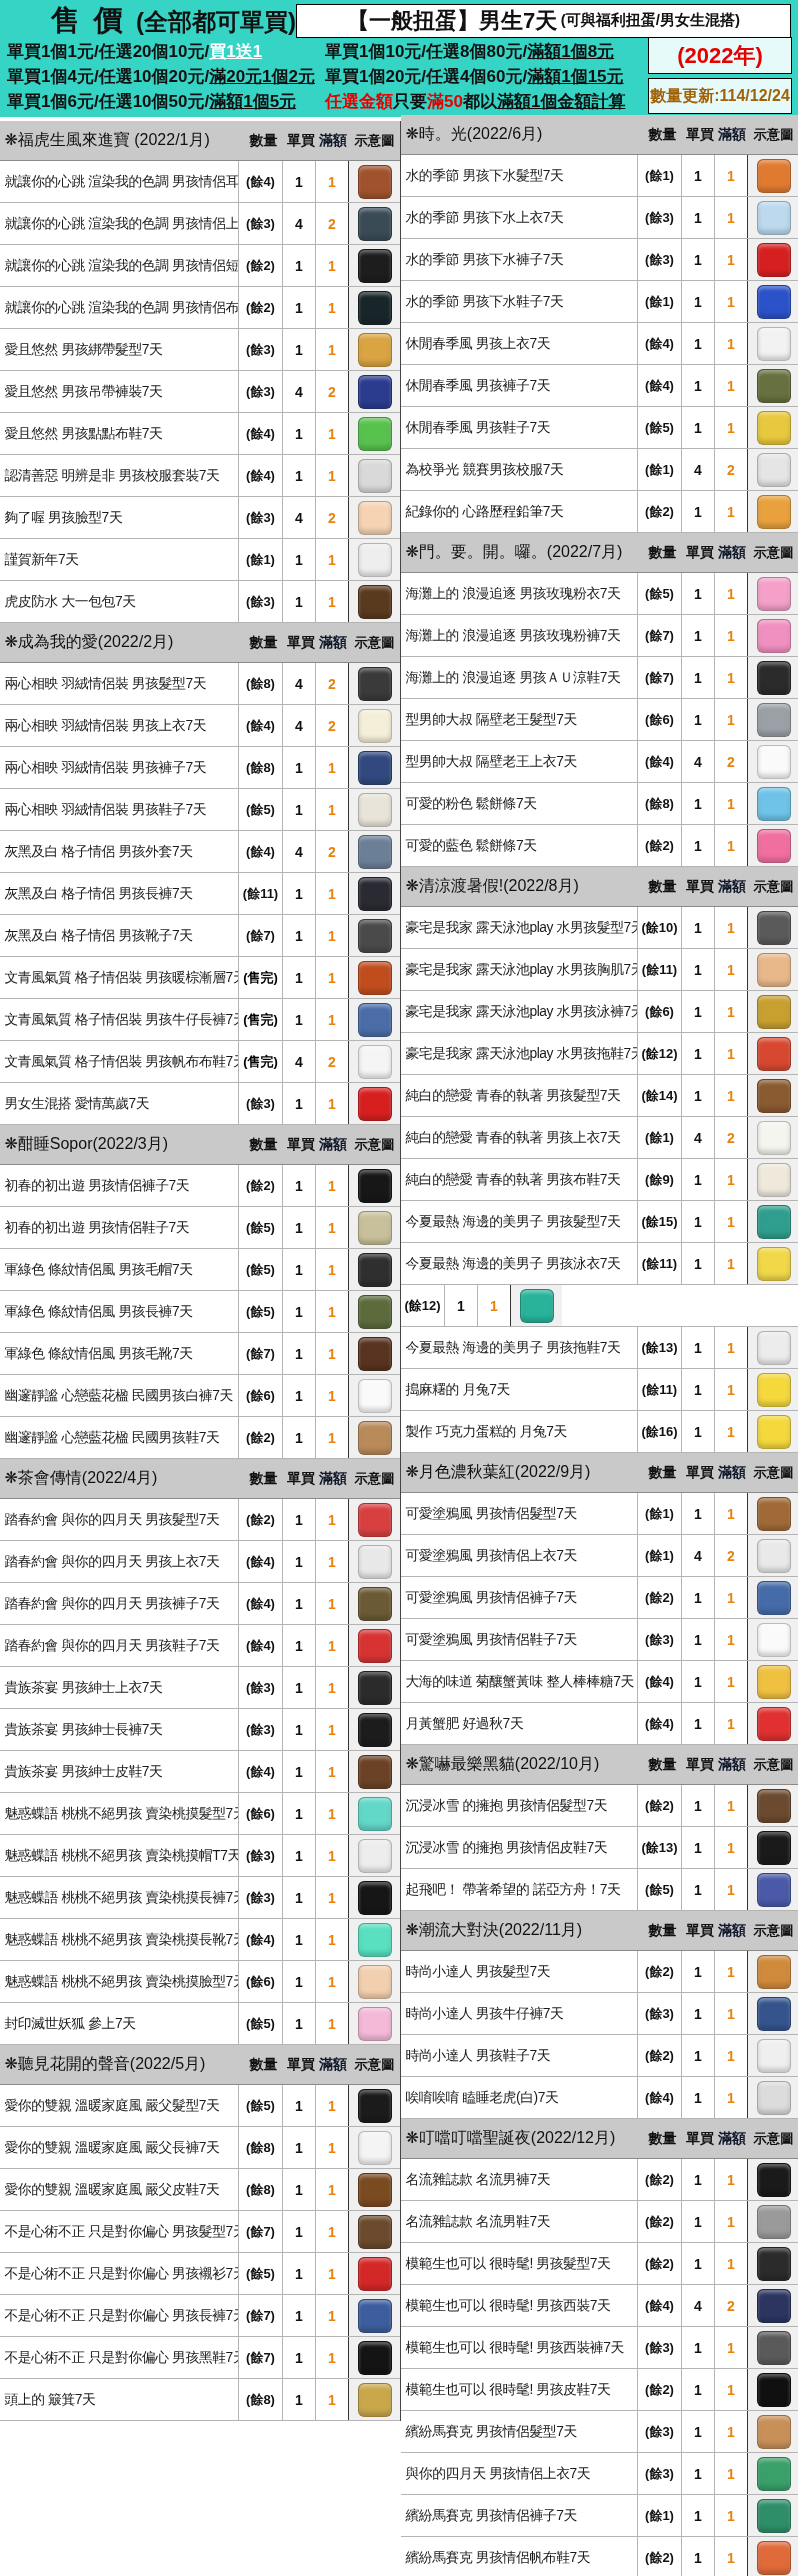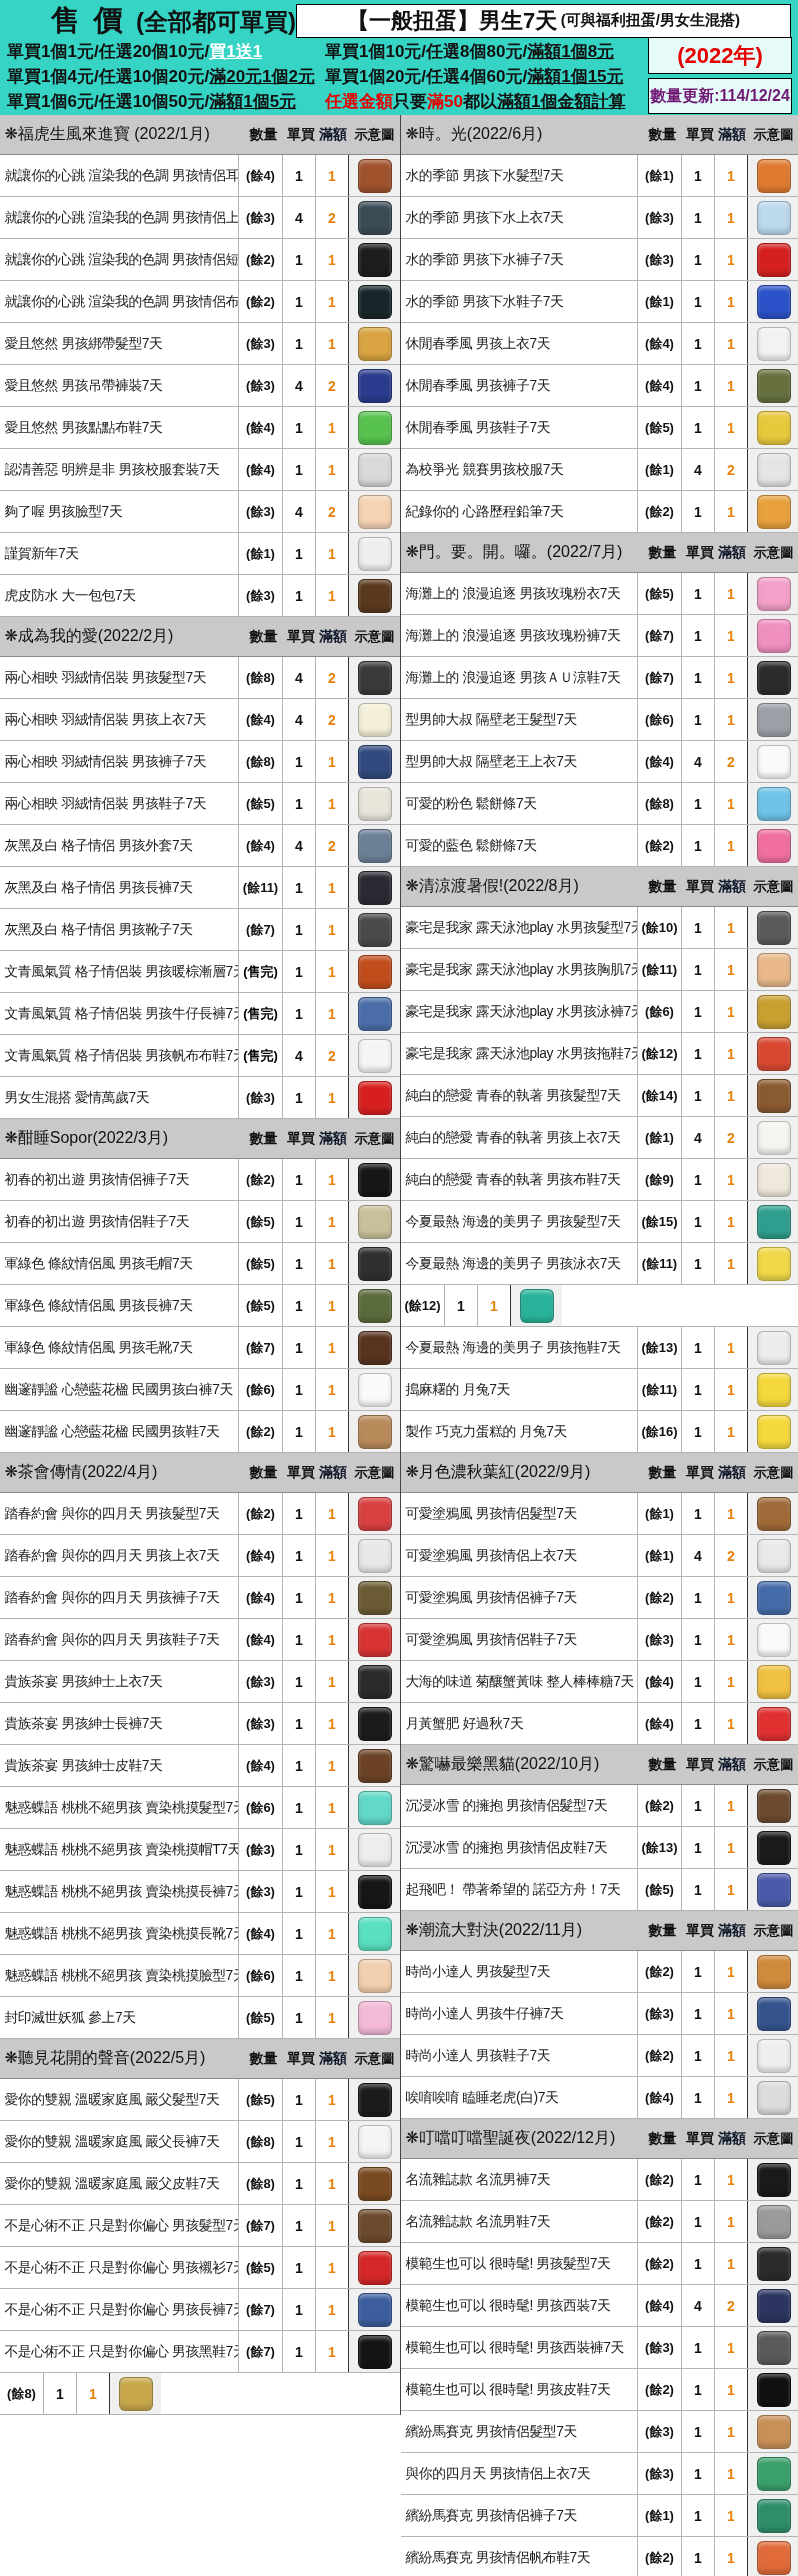--- a/index.html
+++ b/index.html
@@ -15,25 +15,25 @@
   .main-sub{font-size:15px;font-weight:bold;margin-left:3.5px;}
   .plines{position:absolute;top:39px;font-weight:bold;font-size:17px;line-height:25px;white-space:nowrap;}
   .pl-left{left:7px;}
   .pl-right{left:325px;}
   .u{text-decoration:underline;}
   .white{color:#ffffff;}
   .red{color:#e60000;}
   .info-box{position:absolute;left:648px;width:142px;background:#e6fafa;border:1.8px solid #000;
             display:flex;align-items:center;justify-content:center;white-space:nowrap;}
   .year-box{top:37px;height:35px;font-size:22px;font-weight:bold;color:#e60000;}
-  .upd-box{top:78px;height:34px;font-size:16px;font-weight:bold;color:#701a75;}
+  .upd-box{top:78px;height:34px;font-size:16px;font-weight:bold;color:#a16207;}
   
   .tables{position:absolute;top:115px;left:0;width:799px;display:flex;align-items:flex-start;}
   .col{box-sizing:border-box;}
-  #col-left{width:401px;border-right:1.8px solid #444;}
+  #col-left{width:401px;border-right:1.8px solid #444;margin-top:6px;}
   #col-right{width:398px;}
   .sec-header{height:39px;background:#c9c9c9;display:flex;align-items:center;border-bottom:0.9px solid #8a8a8a;}
   .sec-title{flex:1;padding-left:4.4px;font-size:16px;color:#111;white-space:nowrap;overflow:hidden;}
   .hl{display:flex;align-items:center;justify-content:center;font-size:14px;font-weight:bold;flex:none;}
   .hl-qty{width:43px;}
   .hl-buy{width:32px;}
   .hl-full{width:32px;color:#0f172a;}
   .hl-img{width:51px;font-size:13.3px;}
   .row{height:41px;display:flex;align-items:stretch;border-bottom:0.9px solid #b4b4b4;background:#fff;}
   .cell{display:flex;align-items:center;justify-content:center;flex:none;border-right:0.9px solid #b4b4b4;}
@@ -553,20 +553,21 @@
       <div class="row">
         <div class="cell name">不是心術不正 只是對你偏心 男孩黑鞋7天</div>
         <div class="cell qty">(餘7)</div>
         <div class="cell buy">1</div>
         <div class="cell full">1</div>
         <div class="cell img">
           <div class="swatch" style="background: rgb(20, 20, 20);"></div>
         </div>
       </div>
       <div class="row">
+        <div class="cell name">頭上的 簸箕7天</div>
         <div class="cell qty">(餘8)</div>
         <div class="cell buy">1</div>
         <div class="cell full">1</div>
         <div class="cell img">
           <div class="swatch" style="background: rgb(201, 168, 76);"></div>
         </div>
       </div>
     </div>
   <div class="col" id="col-right">
       <div class="sec-header">

